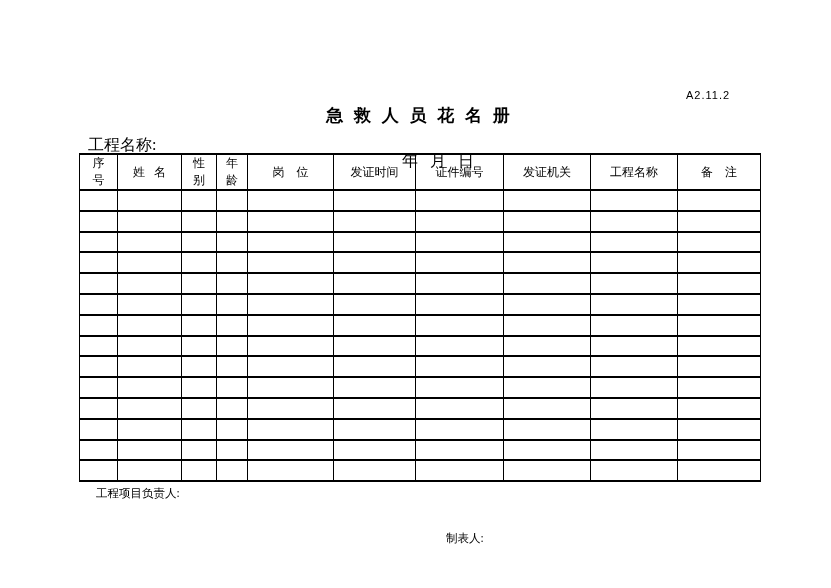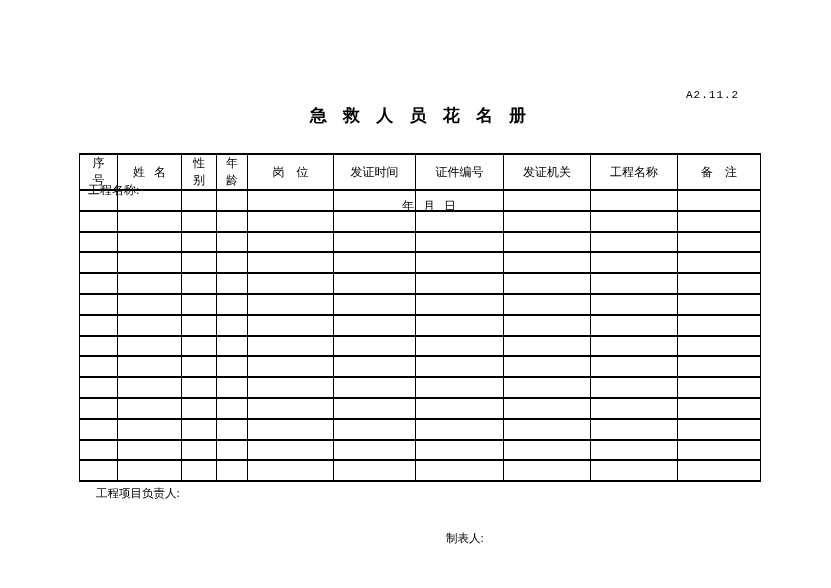--- a/index.html
+++ b/index.html
@@ -14,42 +14,41 @@
     font-family: "Liberation Serif", serif;
     color: #000000;
     overflow: hidden;
   }
   .form-code {
     position: absolute;
     top: 89px;
     left: 686px;
     font-size: 11px;
     letter-spacing: 1px;
-    font-family: Liberation Mono, monospace;
+    font-family: Liberation Sans, sans-serif;
   }
   .form-title {
     position: absolute;
     top: 104px;
     left: 79px;
     width: 681px;
     text-align: center;
-    font-family: Liberation Mono, monospace;
+    font-family: Liberation Sans, sans-serif;
     font-weight: bold;
     font-size: 17px;
     letter-spacing: 3px;
     white-space: pre;
   }
   .meta-line {
     position: absolute;
     top: 135px;
     left: 79px;
     width: 681px;
     height: 16px;
-    font-size: 12px;
-    margin-top: 47px;
+    font-size: 16px;
   }
   .project-name-label {
     position: absolute;
     left: 9px;
     top: 0;
     white-space: pre;
   }
   .date-label {
     position: absolute;
     left: 323px;

